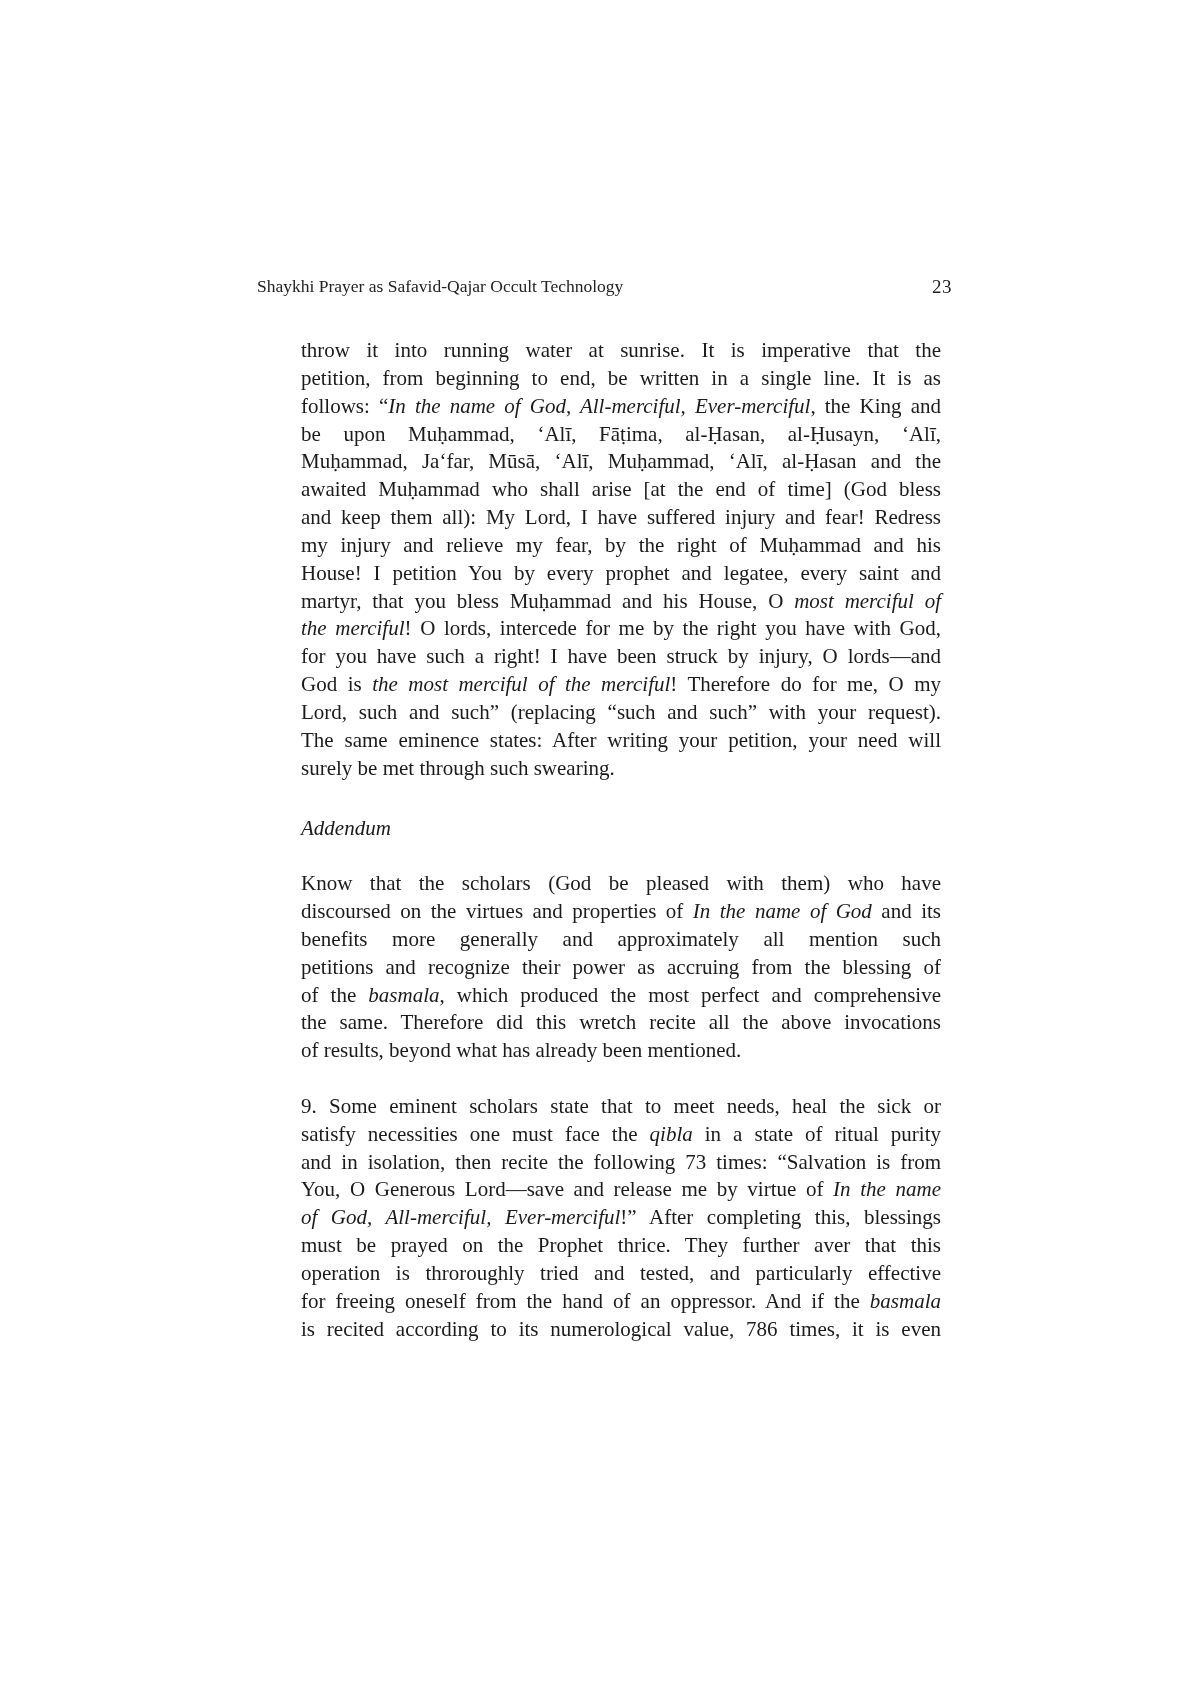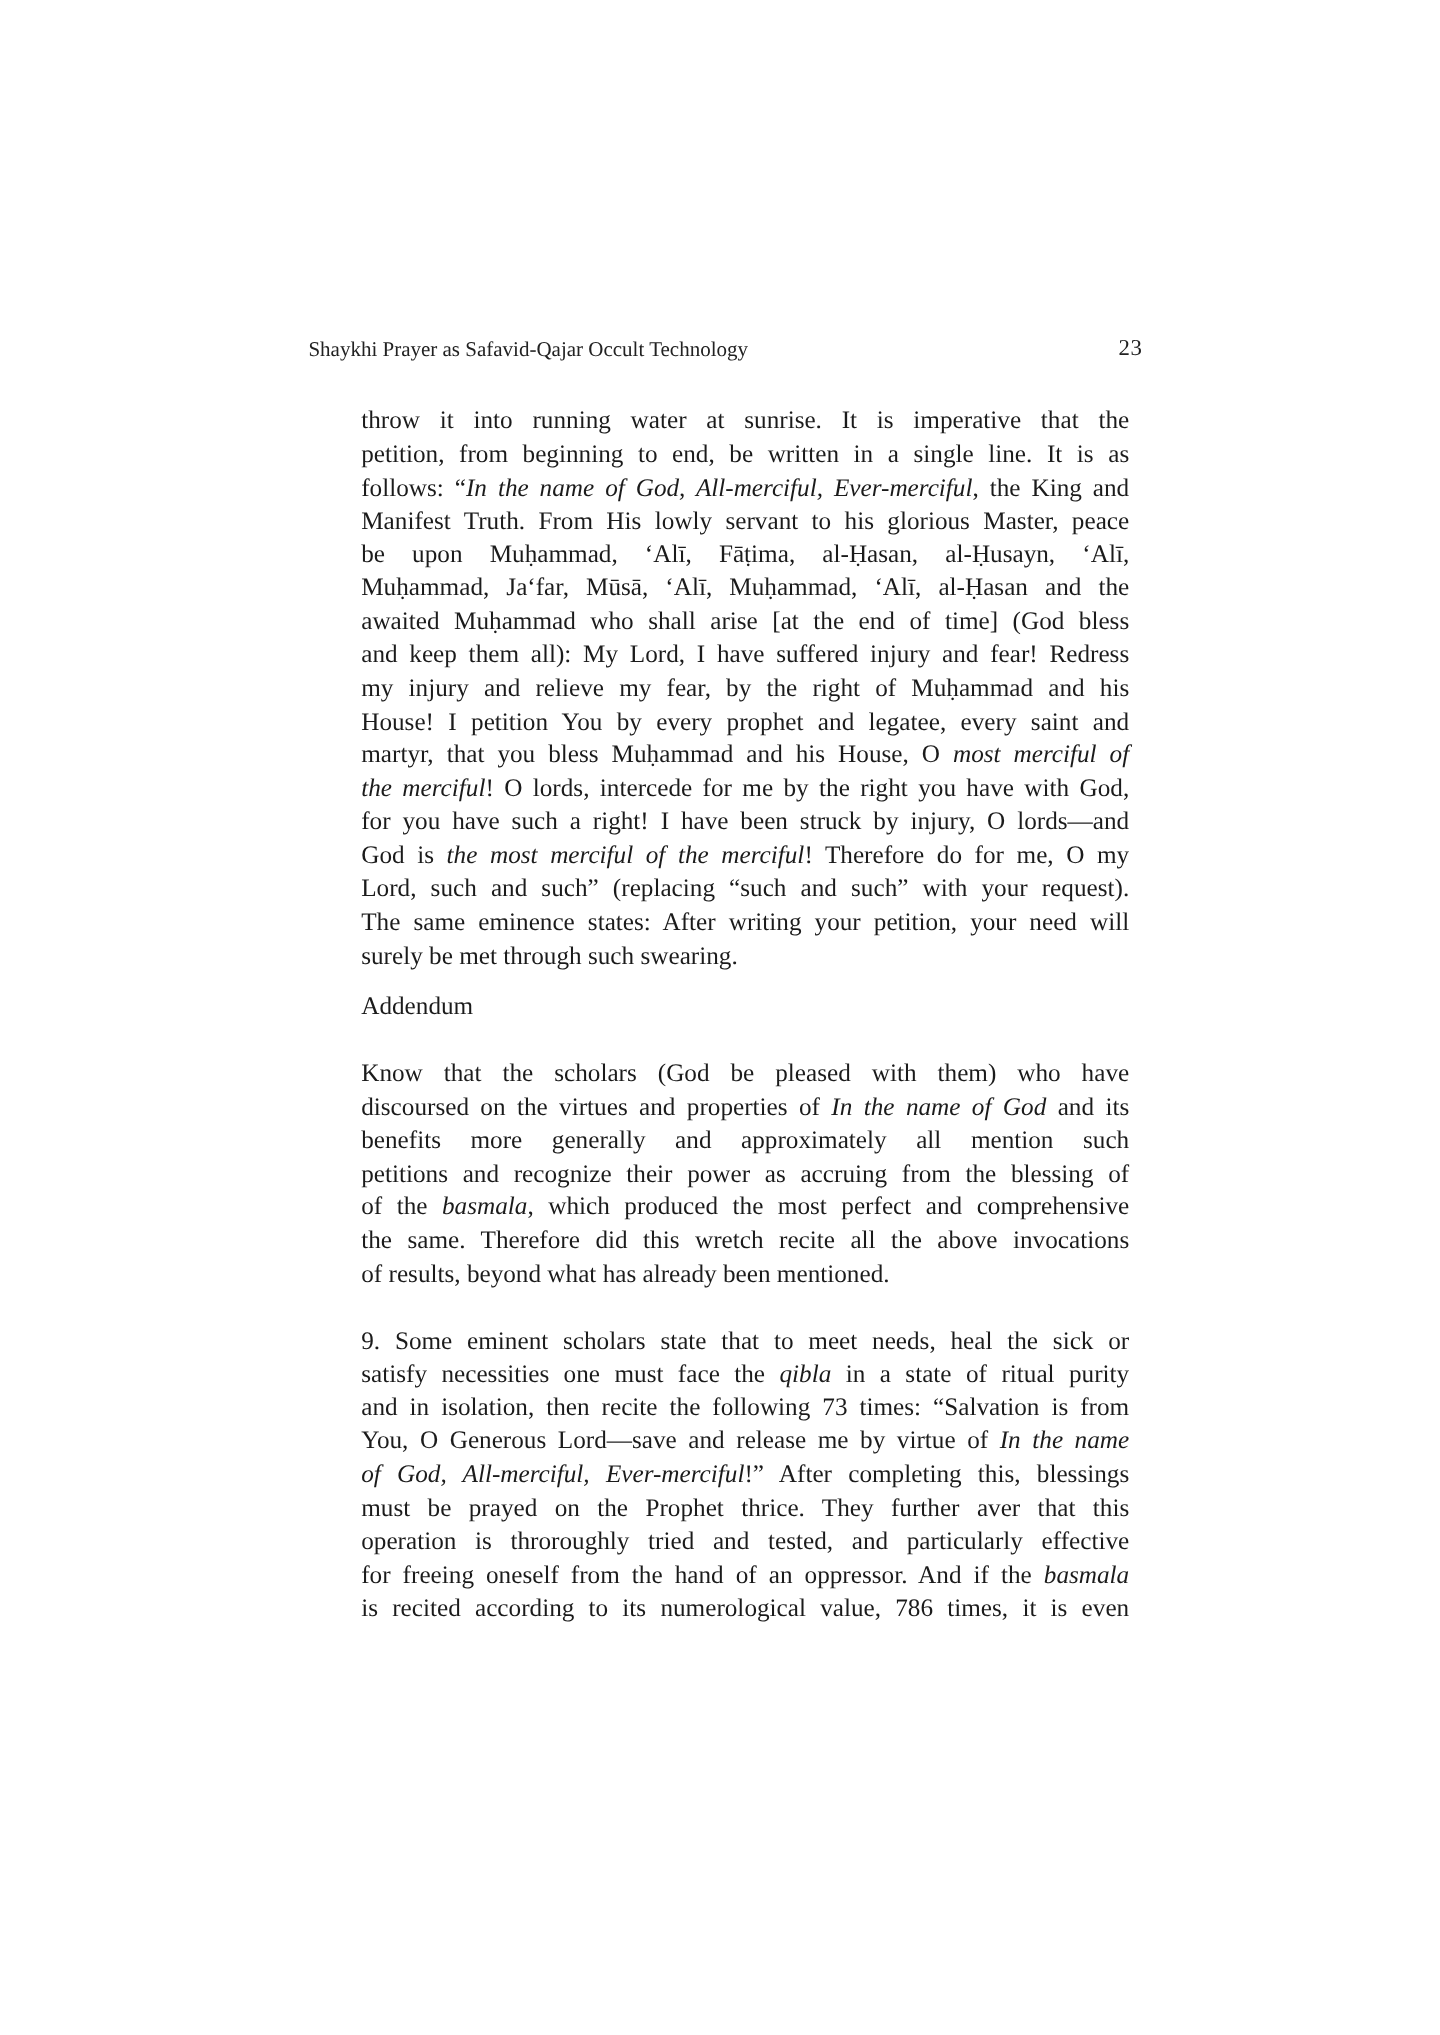--- a/index.html
+++ b/index.html
@@ -16,21 +16,21 @@
     font-family: "Liberation Serif", "DejaVu Serif", serif;
   }
   .running-head {
     position: absolute;
     top: 276px;
     left: 257px;
     width: 695px;
     height: 26px;
     display: flex;
     justify-content: space-between;
-    align-items: flex-end;
+    align-items: flex-start;
     font-size: 17.5px;
     color: #222;
   }
   .running-head .folio {
     font-size: 19px;
     letter-spacing: 0.5px;
   }
   .text-block {
     position: absolute;
     top: 337px;
@@ -43,21 +43,22 @@
   .text-block p {
     margin: 0;
     text-align: justify;
     text-align-last: left;
     hyphens: none;
   }
   .text-block p.gap {
     margin-top: 27.85px;
   }
   .text-block .section-head {
-    margin-top: 15px;
+    margin-top: 32px;
+    font-style: italic;
     text-align: center;
   }
   .line {
     display: block;
     text-align: justify;
     text-align-last: justify;
     white-space: nowrap;
   }
   .line.last {
     text-align-last: left;
@@ -72,21 +73,20 @@
 <header class="running-head">
   <span class="title">Shaykhi Prayer as Safavid-Qajar Occult Technology</span>
   <span class="folio">23</span>
 </header>
 
 <main class="text-block">
   <p>
       <span class="line"><span>throw it into running water at sunrise. It is imperative that the</span></span>
       <span class="line"><span>petition, from beginning to end, be written in a single line. It is as</span></span>
       <span class="line"><span>follows: “</span><span class="it">In the name of God, All-merciful, Ever-merciful</span><span>, the King and</span></span>
-      <span class="line"><span>Manifest Truth. From His lowly servant to his glorious Master, peace</span></span>
       <span class="line"><span>be upon Muḥammad, ‘Alī, Fāṭima, al-Ḥasan, al-Ḥusayn, ‘Alī,</span></span>
       <span class="line"><span>Muḥammad, Ja‘far, Mūsā, ‘Alī, Muḥammad, ‘Alī, al-Ḥasan and the</span></span>
       <span class="line"><span>awaited Muḥammad who shall arise [at the end of time] (God bless</span></span>
       <span class="line"><span>and keep them all): My Lord, I have suffered injury and fear! Redress</span></span>
       <span class="line"><span>my injury and relieve my fear, by the right of Muḥammad and his</span></span>
       <span class="line"><span>House! I petition You by every prophet and legatee, every saint and</span></span>
       <span class="line"><span>martyr, that you bless Muḥammad and his House, O </span><span class="it">most merciful of</span></span>
       <span class="line"><span class="it">the merciful</span><span>! O lords, intercede for me by the right you have with God,</span></span>
       <span class="line"><span>for you have such a right! I have been struck by injury, O lords—and</span></span>
       <span class="line"><span>God is </span><span class="it">the most merciful of the merciful</span><span>! Therefore do for me, O my</span></span>

